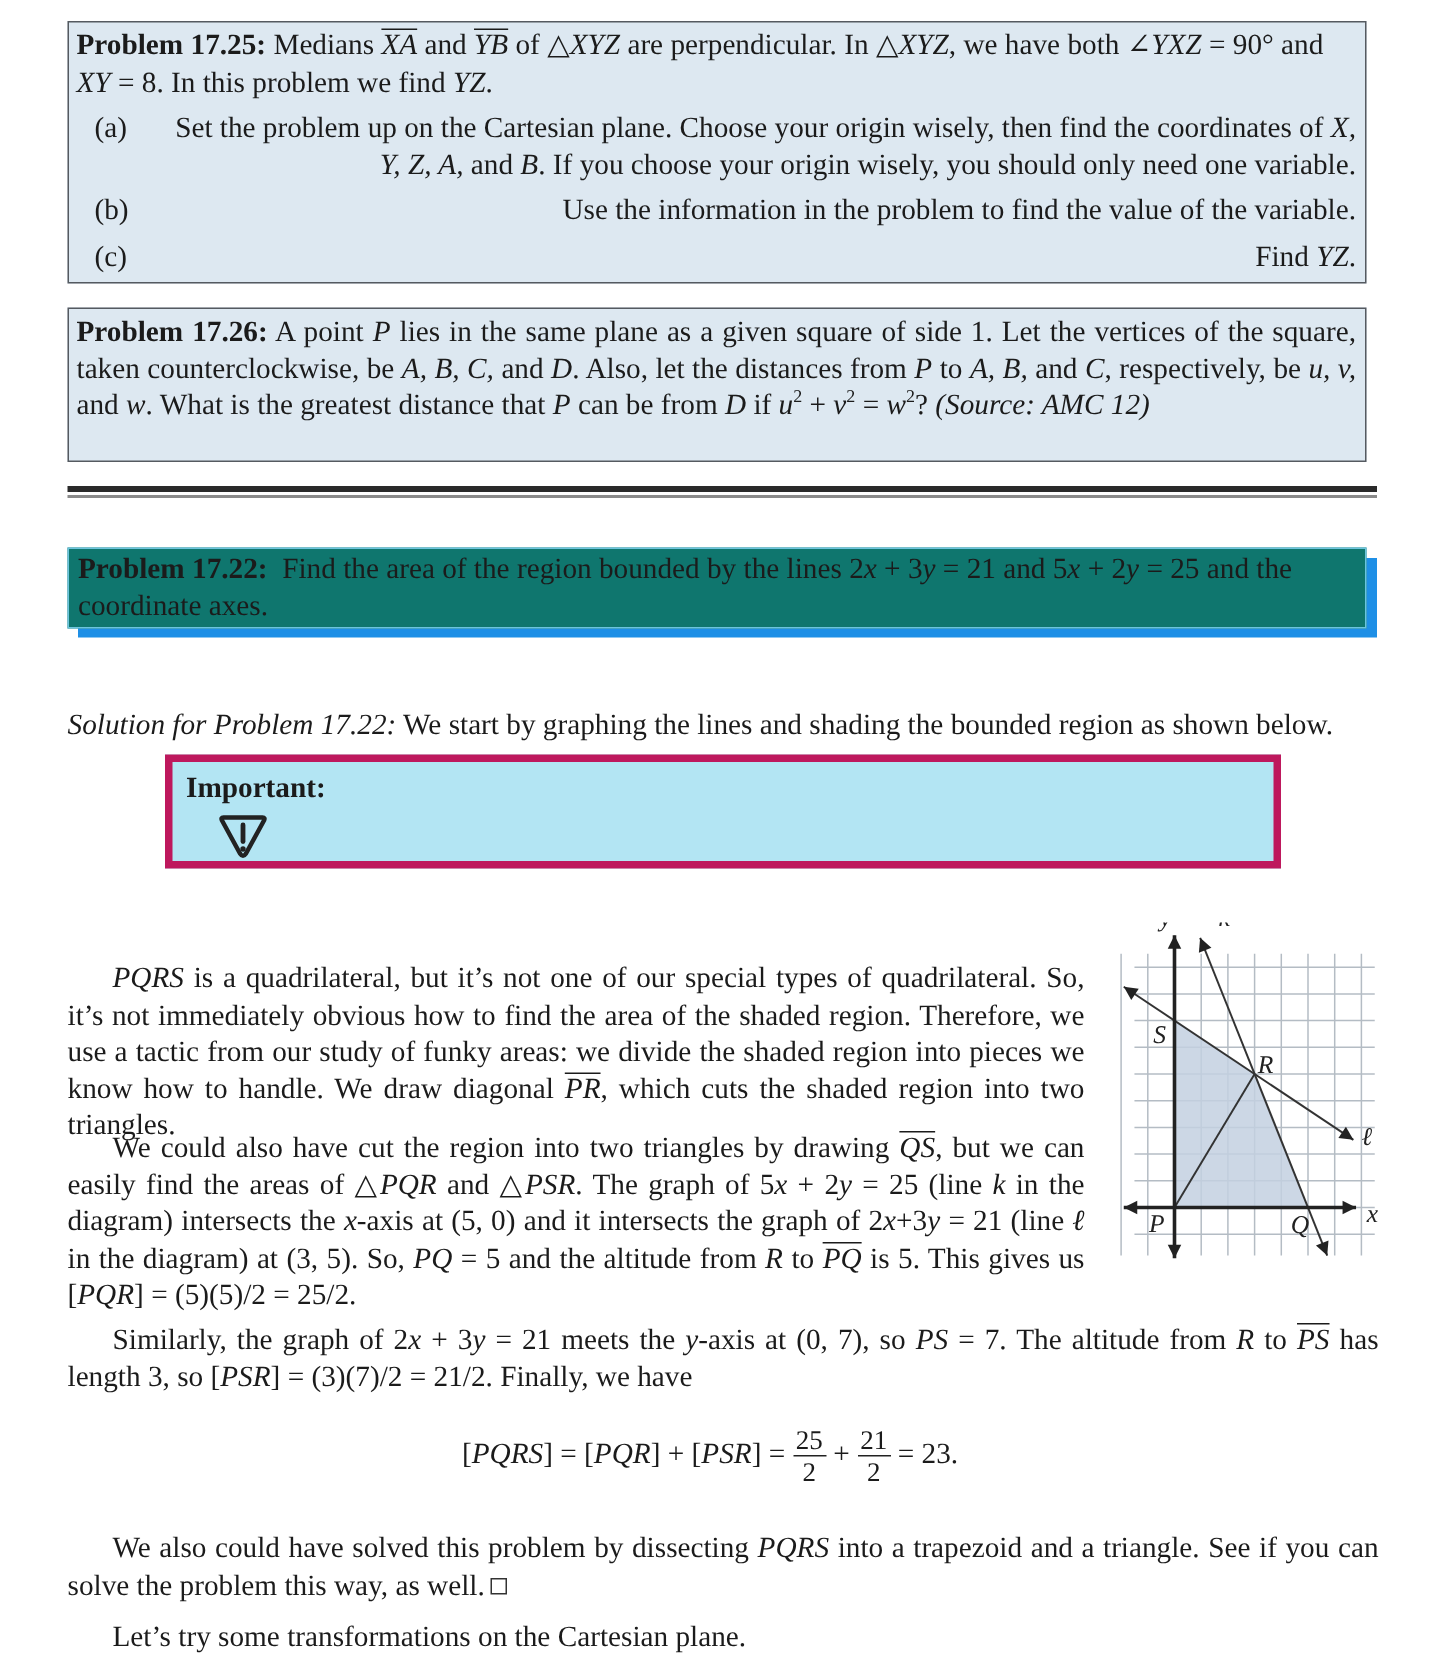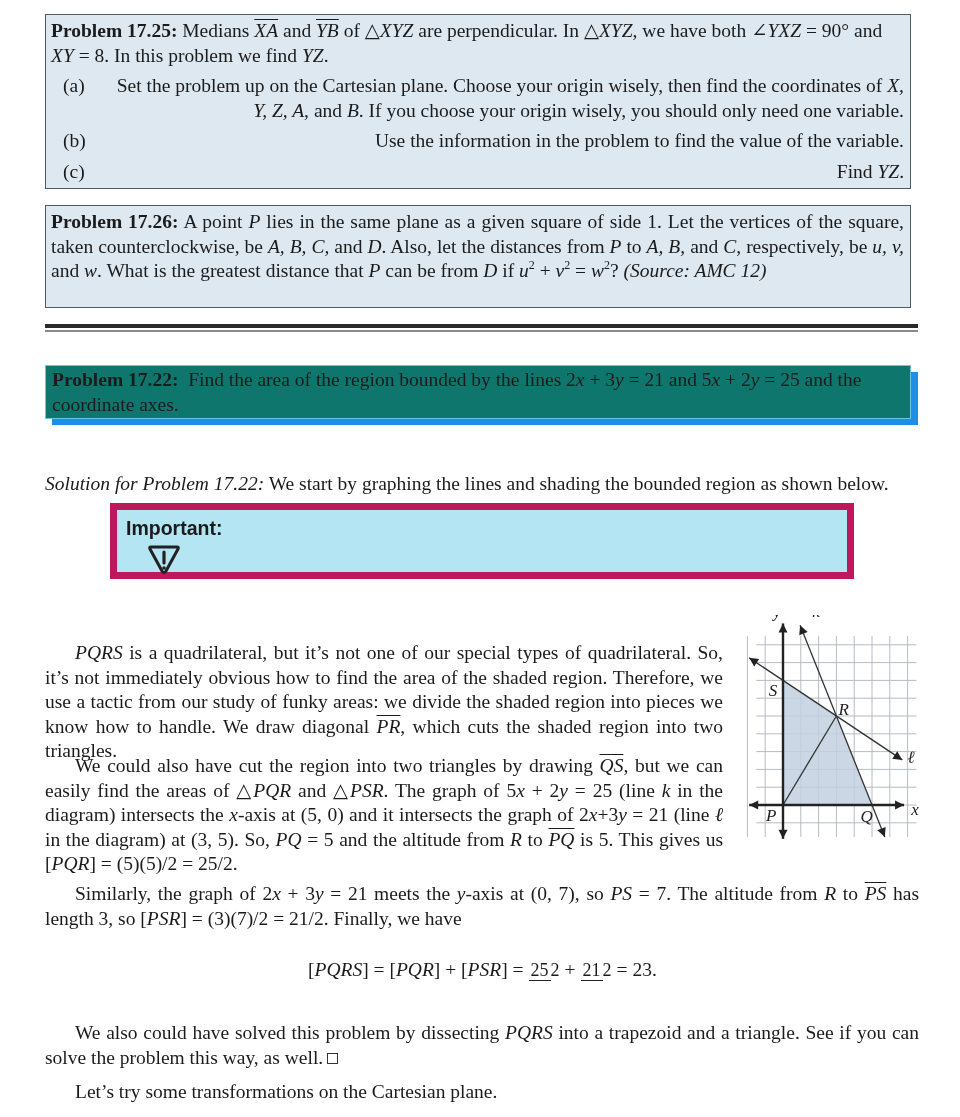--- a/index.html
+++ b/index.html
@@ -29,38 +29,38 @@
   #box3shadow { position: absolute; left: 52px; top: 372px; width: 866px; height: 53px; background: #1e8fe6; }
   #box3 {
     position: absolute; left: 45px; top: 365px; width: 866px; height: 54px; box-sizing: border-box;
     background: #0f766e; border: 1px solid #6cc4dd; padding: 2px 6px;
   }
 
   .solution { position: absolute; left: 45px; top: 448px; width: 874px; text-align: justify; margin-top: 24px; }
 
   #important {
     position: absolute; left: 110px; top: 503px; width: 744px; height: 76px; box-sizing: border-box;
-    background: #b3e5f3; border: 7px solid #be185d; font-family: Liberation Sans, sans-serif;
+    background: #b3e5f3; border: 5px solid #be185d; font-family: Liberation Serif, serif;
   }
   #imp-label { position: absolute; left: 9px; top: 6px; font-weight: bold; }
   #imp-icon { position: absolute; left: 30px; top: 33px; width: 34px; height: 32px; }
   #imp-text { position: absolute; left: 126px; top: 6px; width: 612px; }
 
   .para { position: absolute; left: 45px; text-align: justify; }
   .para .ind { display: inline-block; width: 30px; }
   #p1 { top: 641px; width: 678px; }
   #p2 { top: 754px; width: 678px; }
   #p3 { top: 882px; width: 874px; }
   #p4 { top: 1021px; width: 874px; }
   #p5 { top: 1080px; width: 874px; }
 
   #equation {
     position: absolute; left: 308px; top: 945px; height: 50px; display: flex; align-items: center; white-space: nowrap;
   }
-  .frac { display: inline-flex; align-items: center; margin: 0 5px; font-size: 18px; line-height: 20px; }
+  .frac { display: inline-flex; flex-direction: column; align-items: center; margin: 0 5px; font-size: 18px; line-height: 20px; }
   .frac .num { border-bottom: 1px solid #222; padding: 0 2px; }
 
   #diagram { position: absolute; left: 738px; top: 615px; width: 195px; height: 235px; }
   .qed { display: inline-block; width: 9px; height: 9px; border: 1px solid #333; margin-left: 4px; vertical-align: 0px; }
 </style>
 </head>
 <body>
 
 <div id="box1" class="pbox">
   <div>

